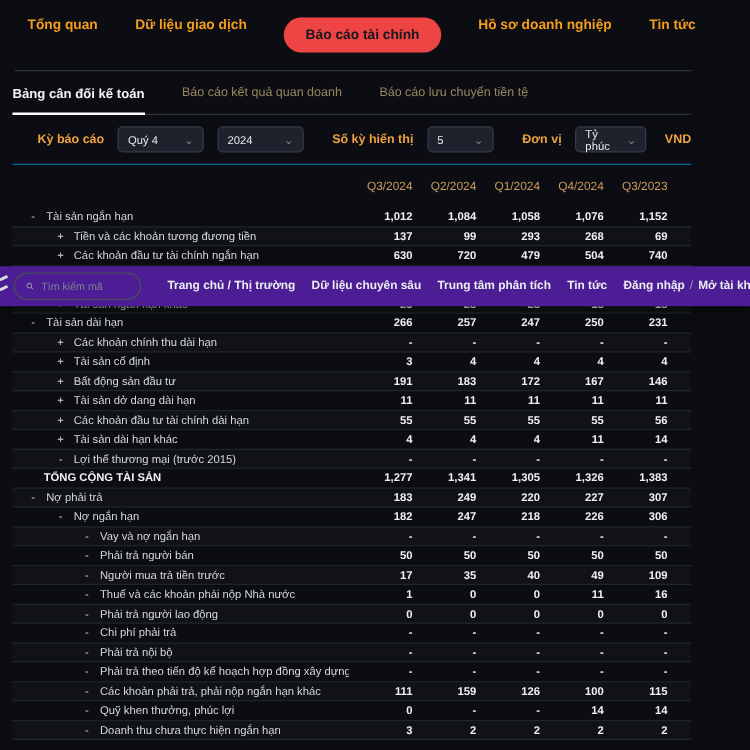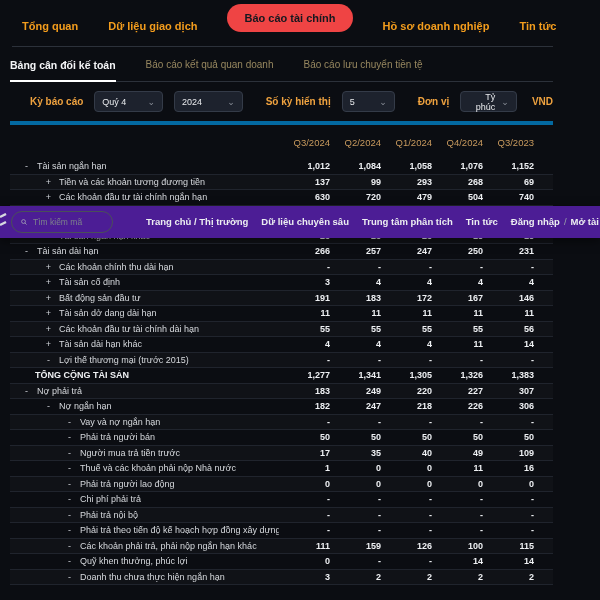--- a/index.html
+++ b/index.html
@@ -1,34 +1,34 @@
 <!DOCTYPE html>
 <html><head>
 <meta charset="utf-8">
 <style>
   * { margin:0; padding:0; box-sizing:border-box; }
   html,body { width:600px; height:600px; overflow:hidden; background:#0b0d12;
     font-family:"Liberation Sans", sans-serif; color:#e8eaed; }
 
   
-  .tabs-bar { display:flex; align-items:flex-end; gap:30px; padding:4px 0 14px 22px; }
+  .tabs-bar { display:flex; align-items:flex-start; gap:30px; padding:14px 0 14px 22px; }
   .main-tab { color:#f49d1d; font-size:11px; font-weight:bold; cursor:pointer; white-space:nowrap; }
   .main-tab.active { background:#ef4444; color:#15181f; padding:8px 17px; border-radius:18px; }
   .top-divider { border-top:1px solid #2c313a; margin-left:12px; width:541px; }
 
   
   .subtabs { margin-left:10px; width:543px; display:flex; gap:30px; padding-top:12px;
     border-bottom:1px solid #2c313a; }
   .subtab { color:#97875f; font-size:10px; padding-bottom:9px; cursor:pointer; white-space:nowrap; }
   .subtab.active { color:#f4f5f7; font-weight:bold; font-size:10.5px;
     border-bottom:2px solid #ffffff; margin-bottom:-1px; }
 
   
   .filters { margin:4px 0 0 10px; width:543px; padding:5px 0 9px 20px;
-    border-bottom:4px solid #0369a1; display:flex; align-items:center; gap:11px;text-align:right; }
+    border-bottom:1px solid #0369a1; display:flex; align-items:center; gap:11px; }
   .flabel { color:#efa23f; font-size:10px; font-weight:bold; white-space:nowrap; }
   .flabel.m { margin-left:12px; }
   .select { height:21px; background:#1d222d; border:1px solid #343b48; border-radius:4px;
     display:flex; align-items:center; justify-content:space-between; padding:0 7px;
     font-size:9px; color:#e8eaed; cursor:pointer; }
   .select .chev { color:#8a8f99; font-size:9px; margin-left:6px; }
   .w90{width:90px;} .w68{width:68px;} .w73{width:73px;}
   .vnd { color:#efa23f; font-size:10px; font-weight:bold; margin-left:4px; }
 
   
@@ -54,21 +54,21 @@
   
   .navbar { position:relative; z-index:6; margin-left:-10px; width:600px; height:32px;
     margin-bottom:-9px; background:#4c1d95; display:flex; align-items:center;
     box-shadow:0 3px 9px rgba(0,0,0,0.5); overflow:hidden; padding-left:0; }
   .partial-logo { width:7px; height:18px; margin-right:4px; flex-shrink:0; }
   .search-pill { width:102px; height:22px; border:1px solid #4a4f59; border-radius:12px;
     display:flex; align-items:center; gap:6px; padding:0 9px; flex-shrink:0; }
   .search-pill input { background:transparent; border:none; outline:none; width:70px;
     font-size:8.5px; color:#c9cdd4; font-family:"Liberation Sans", sans-serif; }
   .search-pill input::placeholder { color:#7d828c; }
-  .nav-links { display:flex; align-items:center; gap:13px; margin-left:33px; white-space:nowrap; }
+  .nav-links { display:flex; align-items:center; gap:13px; margin-left:21px; white-space:nowrap; }
   .nav-link { color:#eceef1; font-size:9.5px; font-weight:bold; cursor:pointer; }
   .auth { display:flex; align-items:center; gap:4px; margin-left:13px; white-space:nowrap; }
   .auth .sep { color:#9aa0ab; font-size:9.5px; }
 </style>
 </head>
 <body>
 
 <div class="tabs-bar">
   <span class="main-tab">Tổng quan</span>
   <span class="main-tab">Dữ liệu giao dịch</span>

